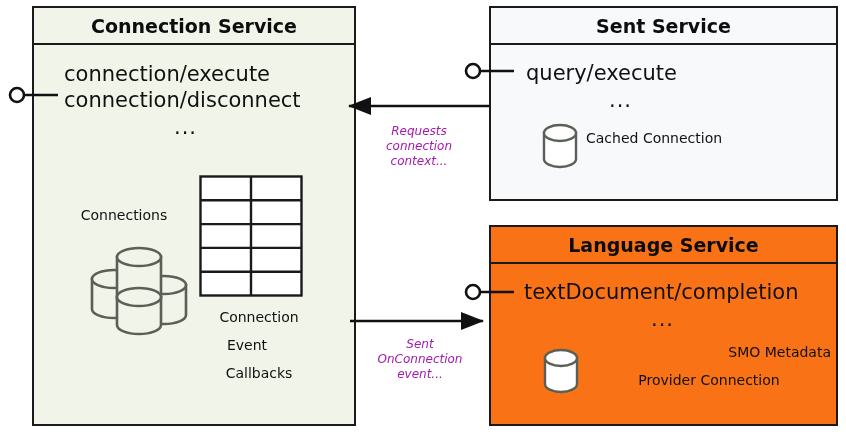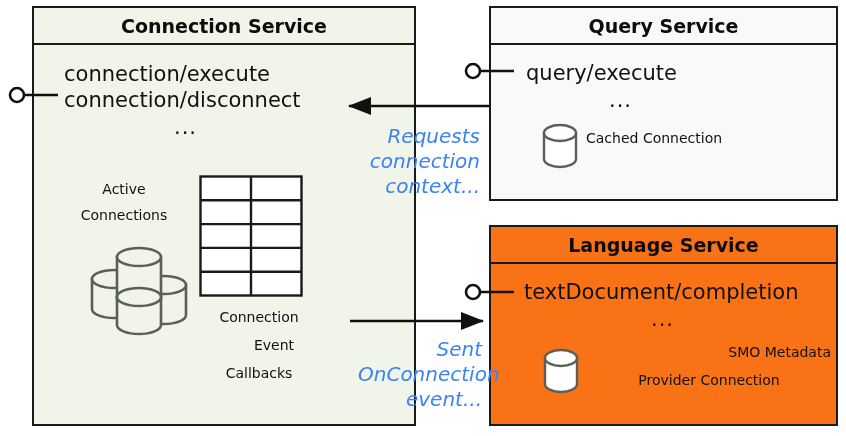--- a/index.html
+++ b/index.html
@@ -47,21 +47,21 @@
     position: absolute;
     left: 0;
     right: 0;
     top: 37px;
     bottom: 0;
   }
   
   #connection-service {
     left: 32px;
     top: 6px;
-    width: 384px;
+    width: 324px;
     height: 420px;
     background: #f1f4e9;
   }
   
   #query-service {
     left: 489px;
     top: 6px;
     width: 349px;
     height: 195px;
     background: #f8f9fb;
@@ -90,23 +90,23 @@
   .lbl {
     position: absolute;
     font-size: 14px;
     color: #111111;
     text-align: center;
     line-height: 1.18;
   }
   .edge-label {
     position: absolute;
     font-style: italic;
-    font-size: 20px;
-    color: #3b82f6;
-    text-align: right;
+    font-size: 12px;
+    color: #a21caf;
+    text-align: center;
     line-height: 1.25;
     white-space: nowrap;
   }
   svg.overlay {
     position: absolute;
     left: 0;
     top: 0;
     width: 846px;
     height: 436px;
     pointer-events: none;
@@ -122,21 +122,20 @@
   <div class="comp" id="connection-service">
     <div class="comp-title">Connection Service</div>
     <div class="comp-body">
 
       <div class="op-text" style="left:30px; top:18px;">connection/execute</div>
 
       <div class="op-text" style="left:30px; top:44px;">connection/disconnect</div>
 
       <div class="ellipsis" style="left:140px; top:70px;">...</div>
 
-      <div class="lbl" style="left:10px; top:136px; width:160px;">Active</div>
       <div class="lbl" style="left:10px; top:162px; width:160px;">Connections</div>
 
       <div style="position:absolute; left:50px; top:196px;">
         <svg class="icon" width="110" height="92" viewBox="0 0 110 92">
           <g fill="#f1f4e9" stroke="#5a5f58" stroke-width="2.6">
 
             <path d="M8,38 L8,68 A22,9 0 0 0 52,68 L52,38 Z"></path>
             <ellipse cx="30" cy="38" rx="22" ry="9"></ellipse>
 
             <path d="M58,44 L58,74 A22,9 0 0 0 102,74 L102,44 Z"></path>
@@ -156,27 +155,27 @@
           <rect x="1.5" y="1.5" width="101" height="119" fill="#ffffff" stroke="#1a1a1a" stroke-width="2.4"></rect>
           <line x1="1.5" y1="25.3" x2="102.5" y2="25.3" stroke="#1a1a1a" stroke-width="2.4"></line>
           <line x1="1.5" y1="49.1" x2="102.5" y2="49.1" stroke="#1a1a1a" stroke-width="2.4"></line>
           <line x1="1.5" y1="72.9" x2="102.5" y2="72.9" stroke="#1a1a1a" stroke-width="2.4"></line>
           <line x1="1.5" y1="96.7" x2="102.5" y2="96.7" stroke="#1a1a1a" stroke-width="2.4"></line>
           <line x1="52" y1="1.5" x2="52" y2="120.5" stroke="#1a1a1a" stroke-width="2.4"></line>
         </svg>
       </div>
 
       <div class="lbl" style="left:140px; top:264px; width:170px;">Connection</div>
-      <div class="lbl" style="left:155px; top:292px; width:170px;">Event</div>
+      <div class="lbl" style="left:128px; top:292px; width:170px;">Event</div>
       <div class="lbl" style="left:140px; top:320px; width:170px;">Callbacks</div>
     </div>
   </div>
 
   <div class="comp" id="query-service">
-    <div class="comp-title">Query Service</div>
+    <div class="comp-title">Sent Service</div>
     <div class="comp-body">
 
       <div class="op-text" style="left:35px; top:17px;">query/execute</div>
 
       <div class="ellipsis" style="left:118px; top:43px;">...</div>
 
       <div style="position:absolute; left:51px; top:78px;">
         <svg class="icon" width="36" height="46" viewBox="0 0 36 46">
           <g fill="#ffffff" stroke="#5a5f58" stroke-width="2.4">
             <path d="M2,10 L2,36 A16,8 0 0 0 34,36 L34,10 Z"></path>

